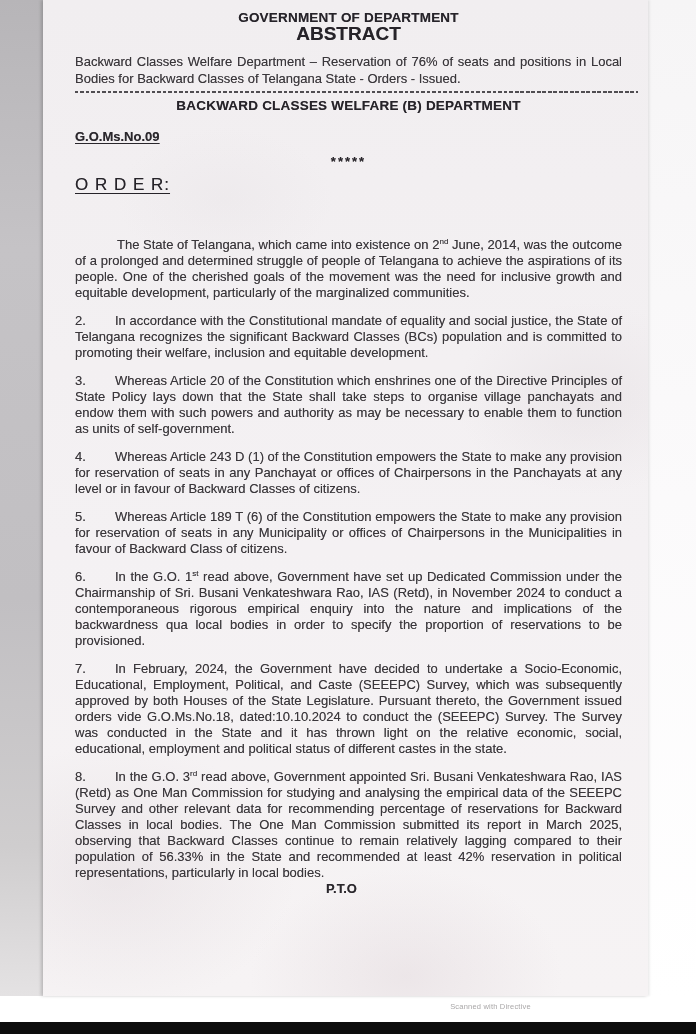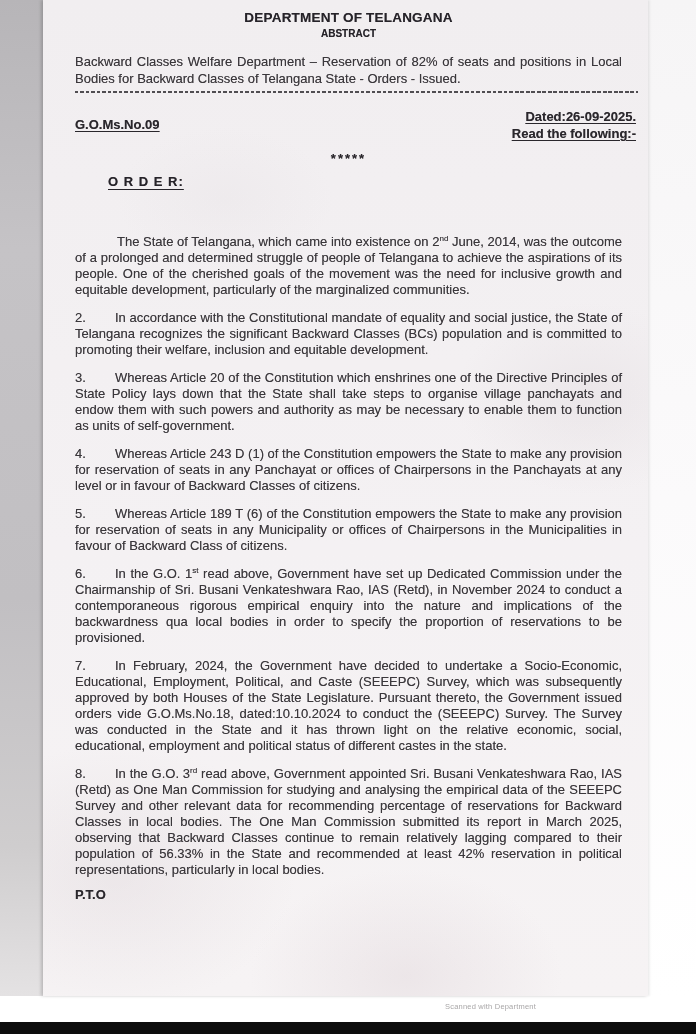--- a/index.html
+++ b/index.html
@@ -52,21 +52,21 @@
     text-align: center;
     font-weight: bold;
     font-size: 13.5px;
     line-height: 15px;
     color: #262329;
     letter-spacing: 0.2px;
   }
   .doc-subtitle {
     text-align: center;
     font-weight: bold;
-    font-size: 10px;
+    font-size: 19px;
     line-height: 15px;
     color: #262329;
     margin-top: 1px;
   }
   .subject {
     margin-top: 13px;
     text-align: justify;
     line-height: 16.5px;
   }
   .dashed-divider {
@@ -113,47 +113,45 @@
   }
   .stars {
     margin-top: 9px;
     text-align: center;
     font-weight: bold;
     letter-spacing: 2px;
     color: #2a272c;
   }
   .order-heading {
     margin-top: 7px;
-    font-weight: bold;
-    font-size: 13px;
+    font-weight: normal;
+    font-size: 17px;
     color: #262329;
     letter-spacing: 1px;
-    margin-left: 33px;
   }
   .order-heading span {
     text-decoration: underline;
     text-underline-offset: 3px;
   }
   .body-para {
     margin-top: 12px;
     text-align: justify;
   }
   .first-indent { text-indent: 42px; margin-top: 44px; }
   .pnum {
     display: inline-block;
     width: 40px;
   }
   sup {
     font-size: 0.62em;
     vertical-align: super;
     line-height: 0;
   }
   .pto {
-    margin-top: 9px;
-    text-align: left;
+    text-align: center;
     padding-right: 14px;
     font-weight: bold;
     font-size: 13px;
     color: #2a272c;
   }
   .scanner-note {
     position: absolute;
     top: 1002px;
     left: 0;
     width: 100%;
@@ -175,34 +173,31 @@
 </head>
 <body>
 
 <div class="canvas">
   <div class="left-strip"></div>
   <div class="right-strip"></div>
 
   <div class="page">
     <div class="content">
 
-      <div class="doc-title">DEPARTMENT OF TELANGANA</div>
+      <div class="doc-title">GOVERNMENT OF DEPARTMENT</div>
       <div class="doc-subtitle">ABSTRACT</div>
 
-      <p class="subject">Backward Classes Welfare Department – Reservation of 82% of seats and positions in Local Bodies for Backward Classes of Telangana State -   Orders - Issued.</p>
+      <p class="subject">Backward Classes Welfare Department – Reservation of 76% of seats and positions in Local Bodies for Backward Classes of Telangana State -   Orders - Issued.</p>
 
       <div class="dashed-divider"></div>
 
+      <div class="dept-heading">BACKWARD CLASSES WELFARE (B) DEPARTMENT</div>
 
       <div class="go-row">
         <span class="go-num">G.O.Ms.No.09</span>
-        <div class="dated-block">
-          <div>Dated:26-09-2025.</div>
-          <div>Read the following:-</div>
-        </div>
       </div>
 
 
       <div class="stars">*****</div>
 
       <div class="order-heading"><span>O R D E R:</span></div>
 
       <p class="body-para first-indent"><span>The State of Telangana, which came into existence on 2</span><sup>nd</sup><span>  June, 2014, was the outcome of a prolonged and determined struggle of people of Telangana to achieve the aspirations of its people. One of the cherished goals of the movement was the need for inclusive growth and equitable development, particularly of the marginalized communities.</span></p>
 
       <p class="body-para"><span class="pnum">2.</span><span class="ptext"><span>In accordance with the Constitutional mandate of equality and social justice, the State of Telangana recognizes the significant Backward Classes (BCs) population and is committed to promoting their welfare, inclusion and equitable development.</span></span></p>
@@ -217,15 +212,15 @@
 
       <p class="body-para"><span class="pnum">7.</span><span class="ptext"><span>In February, 2024, the Government have decided to undertake a Socio-Economic, Educational, Employment, Political, and Caste (SEEEPC) Survey, which was subsequently approved by both Houses of the State Legislature. Pursuant thereto, the Government issued orders vide G.O.Ms.No.18, dated:10.10.2024 to conduct the (SEEEPC) Survey. The Survey was conducted in the State and it has thrown light on the relative economic, social, educational, employment and political status of different castes in the state.</span></span></p>
 
       <p class="body-para"><span class="pnum">8.</span><span class="ptext"><span>In the G.O. 3</span><sup>rd</sup><span> read above, Government appointed Sri. Busani Venkateshwara Rao, IAS (Retd) as One Man Commission for studying and analysing the empirical data of the SEEEPC Survey and other relevant data for recommending percentage of reservations for Backward Classes in local bodies. The One Man Commission submitted its report in March 2025, observing that Backward Classes continue to remain relatively lagging compared to their population of 56.33% in the State and recommended at least 42% reservation in political representations, particularly in local bodies.</span></span></p>
 
       <div class="pto">P.T.O</div>
 
     </div>
   </div>
 
-  <div class="scanner-note">Scanned with Department</div>
+  <div class="scanner-note">Scanned with Directive</div>
   <div class="black-bar"></div>
 </div>
 
 </body></html>

